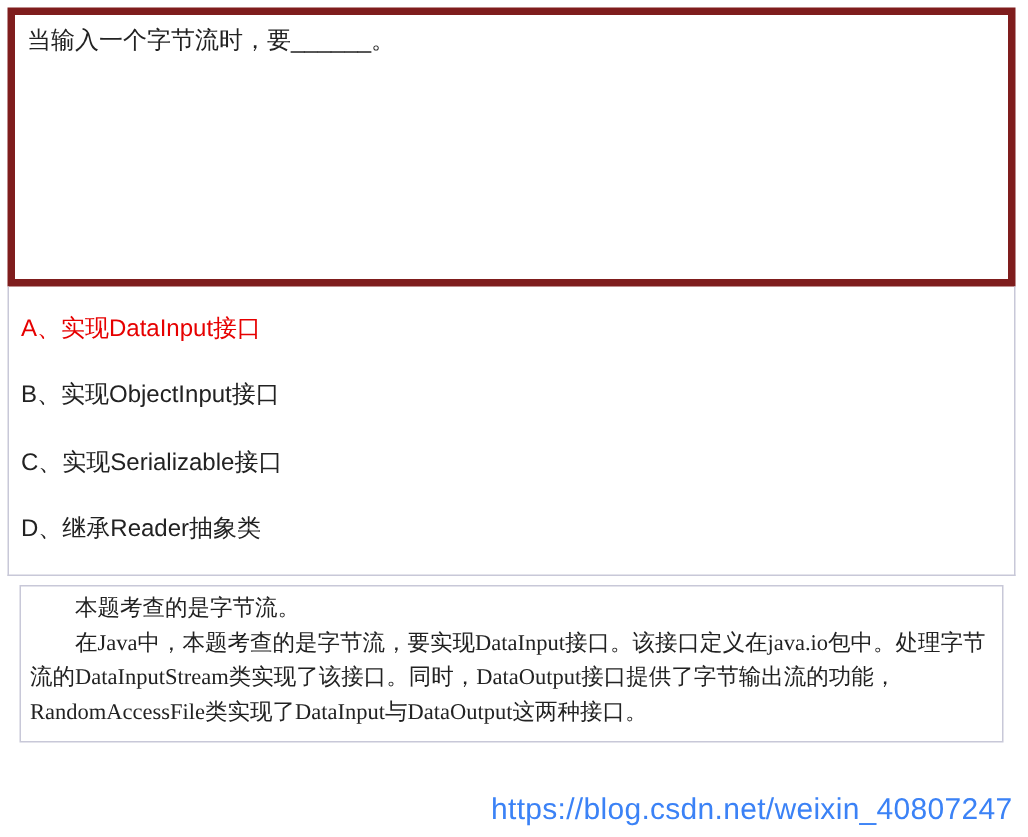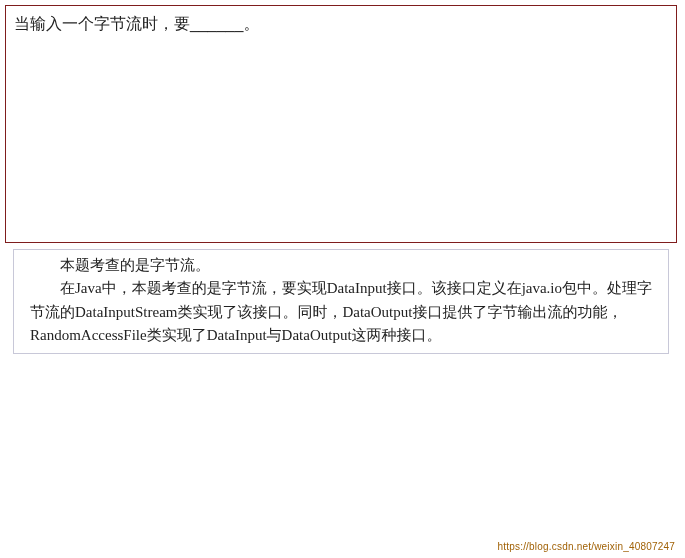--- a/index.html
+++ b/index.html
@@ -8,70 +8,76 @@
       height: 558px;
       font-family: "Microsoft YaHei", SimSun, Arial, sans-serif;
       background: #fff;
       position: relative;
     }
     .container {
       margin: 5px;
       width: 672px;
     }
     .question-box {
-      border: 1px solid #7f1d1d;
+      border: 5px solid #7f1d1d;
       padding: 6px 8px;
-      height: 238px;
+      height: 186px;
       font-size: 16px;
       line-height: 1.5;
       color: #222;
     }
     .options-box {
       border: 1px solid #c8c8d8;
       border-top: none;
       padding: 10px 8px 12px 8px;
       font-size: 16px;
       color: #222;
     }
     .option-row {
       margin: 8px 0 22px 0;
       line-height: 1.4;
     }
     .option-row:last-child { margin-bottom: 6px; }
     .option-row.correct { color: #e60000; }
     .explanation-box {
       border: 1px solid #c8c8d8;
       margin: 6px 8px 0 8px;
-      padding: 4px 6px 6px 16px;
+      padding: 4px 6px 6px 6px;
       font-size: 15px;
       line-height: 1.55;
       color: #222;
       font-family: SimSun, "Microsoft YaHei", serif;
     }
     .explanation-box p.indent { text-indent: 2em; }
     .watermark {
       position: absolute;
       right: 10px;
       bottom: 6px;
-      color: #a16207;
-      font-size: 10px;
+      color: #3b82f6;
+      font-size: 20px;
       font-family: Arial, sans-serif;
       letter-spacing: 0.2px;
       pointer-events: none;
     }
   </style>
 </head>
 <body>
 
 <div class="container">
 
   <div class="question-box">
     <div>当输入一个字节流时，要______。</div>
   </div>
 
+  <div class="options-box">
+    <div class="option-row correct">A、实现DataInput接口</div>
+    <div class="option-row">B、实现ObjectInput接口</div>
+    <div class="option-row">C、实现Serializable接口</div>
+    <div class="option-row">D、继承Reader抽象类</div>
+  </div>
 
   <div class="explanation-box">
     <p class="indent">本题考查的是字节流。</p>
     <p class="indent">在Java中，本题考查的是字节流，要实现DataInput接口。该接口定义在java.io包中。处理字节流的DataInputStream类实现了该接口。同时，DataOutput接口提供了字节输出流的功能，RandomAccessFile类实现了DataInput与DataOutput这两种接口。</p>
   </div>
 
 </div>
 
 <div class="watermark">https://blog.csdn.net/weixin_40807247</div>
 

